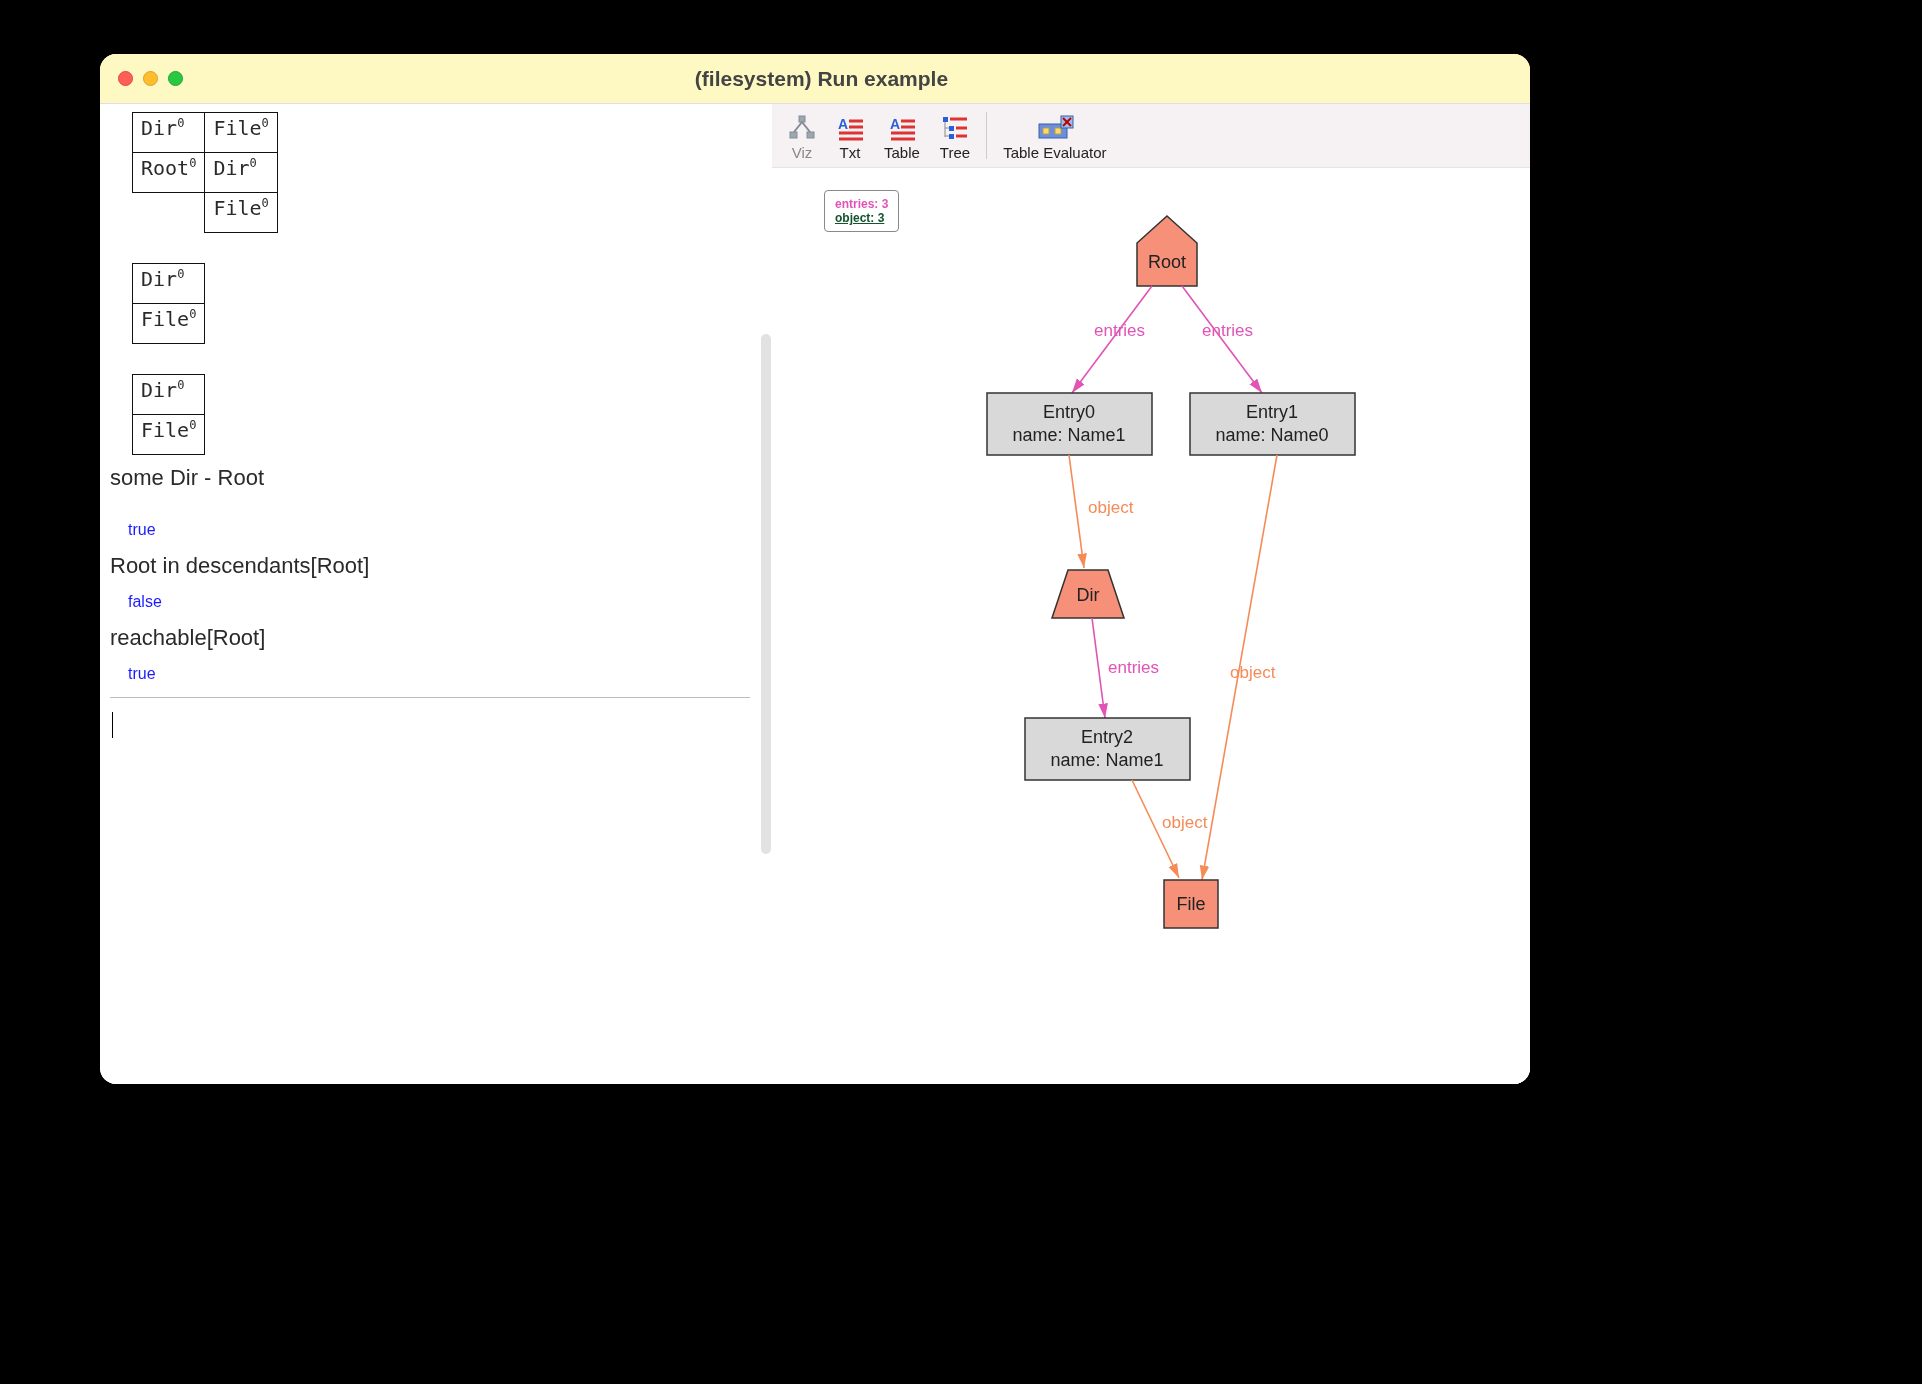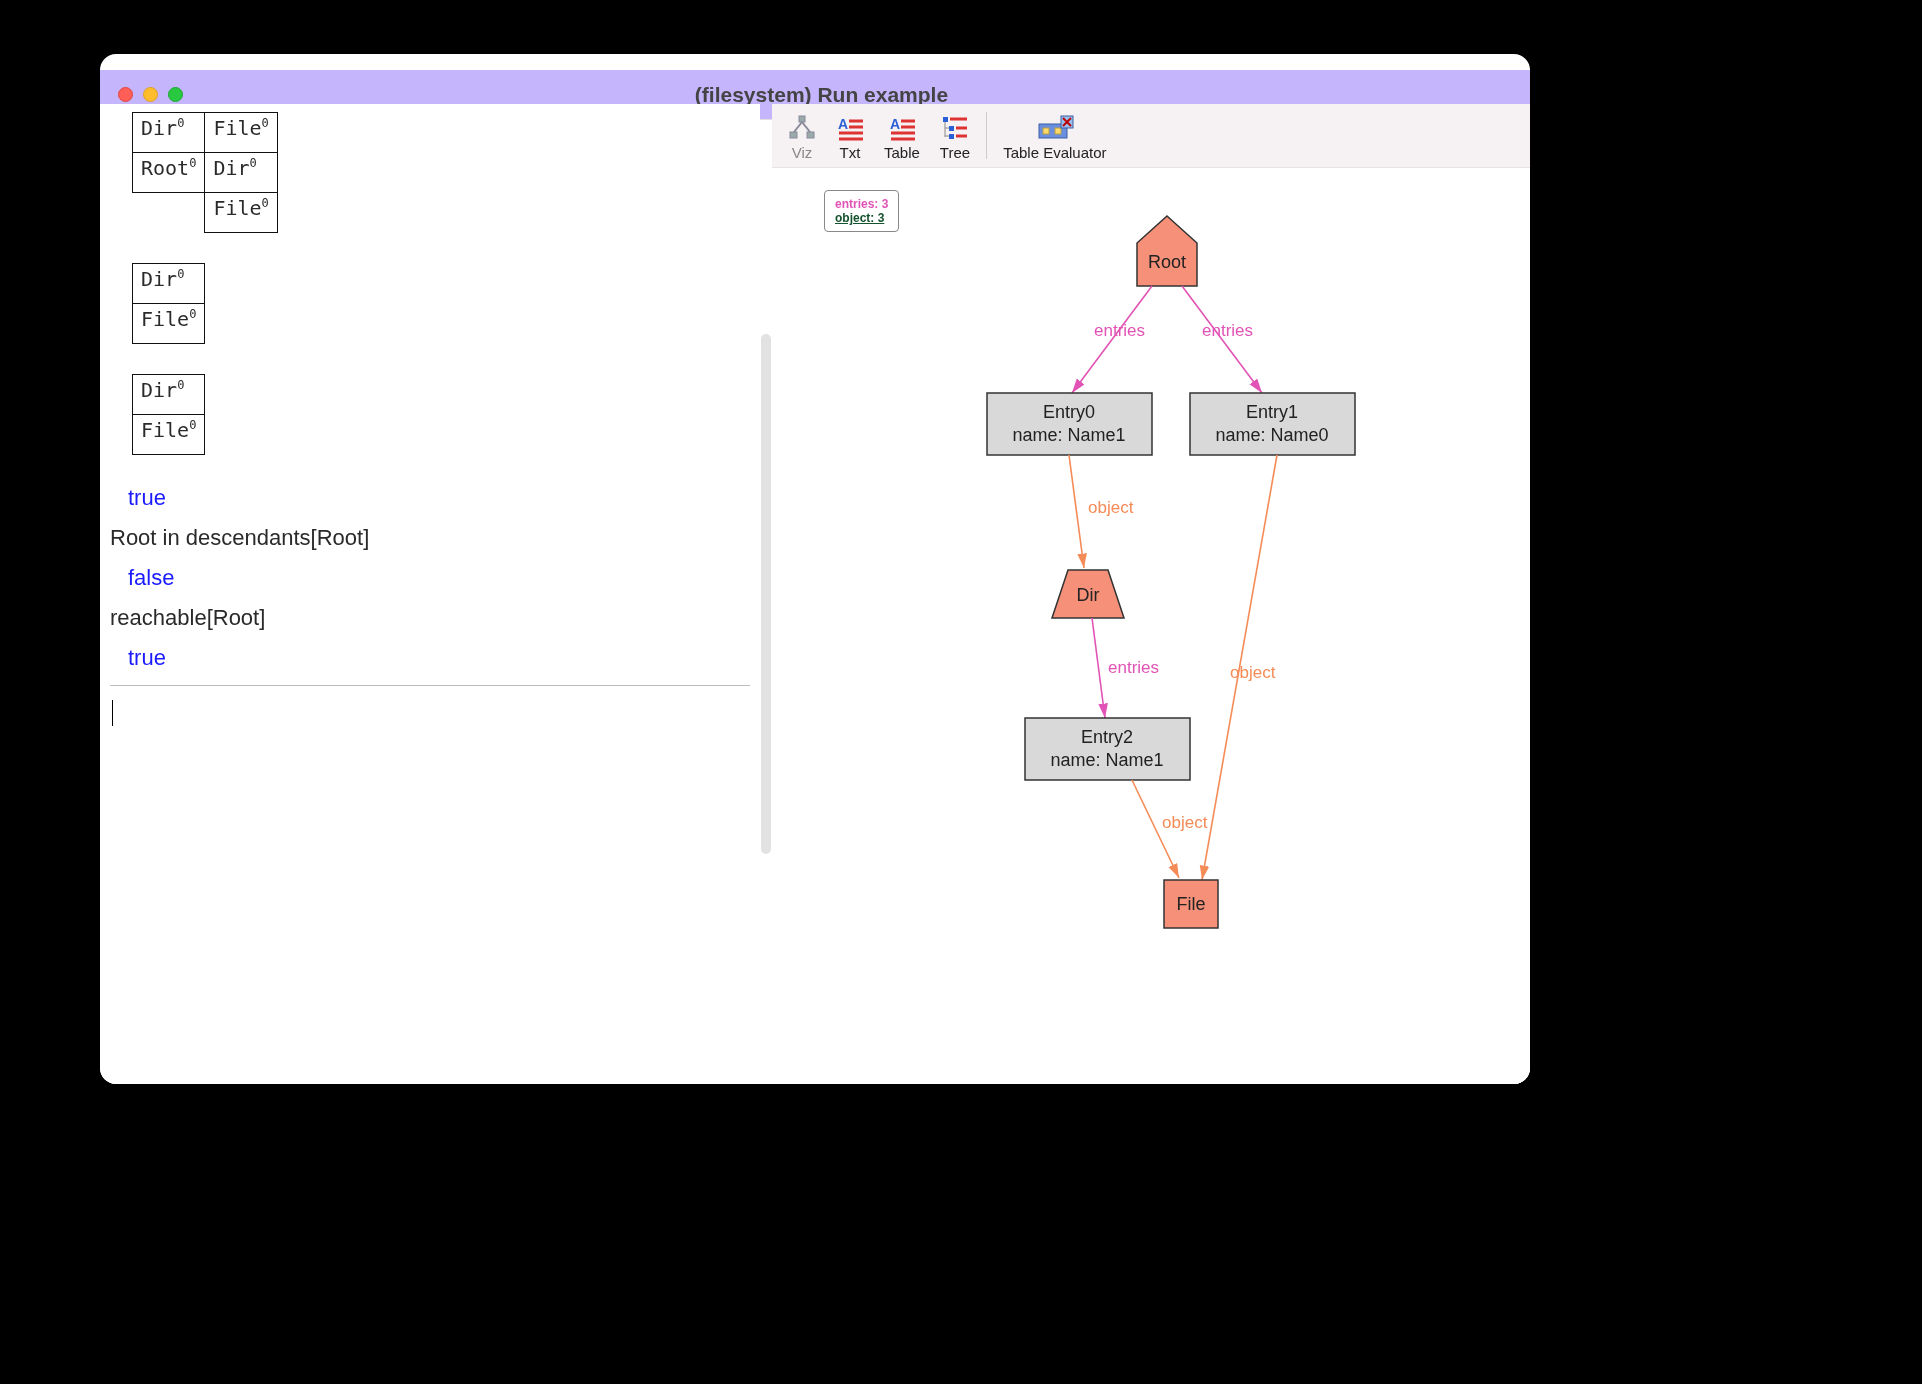--- a/index.html
+++ b/index.html
@@ -4,22 +4,22 @@
 <style>
   * { box-sizing: border-box; }
   html, body { margin:0; padding:0; width:1922px; height:1384px; background:#000; font-family:-apple-system, Helvetica, Arial, sans-serif; }
   .stage { position:absolute; left:0; top:0; width:1922px; height:1384px; }
   .window {
     position:absolute; left:100px; top:54px; width:1430px; height:1030px;
     background:#fff; border-radius:16px; box-shadow:0 25px 60px rgba(0,0,0,0.6);
     overflow:hidden;
   }
   .titlebar {
-    height:50px; background:#c4b5fd; border-bottom:1px solid #e2dee0;
-    display:flex; align-items:center;margin-top:16px;
+    height:50px; background:#fef9c3; border-bottom:1px solid #e2dee0;
+    display:flex; align-items:center;
   }
   .traffic { display:flex; gap:10px; margin-left:18px; }
   .dot { width:15px; height:15px; border-radius:50%; }
   .dot.red { background:#ff5f57; border:1px solid #e24640; }
   .dot.yellow { background:#ffbd2e; border:1px solid #dea123; }
   .dot.green { background:#28c940; border:1px solid #1fa633; }
   .title { flex:1; text-align:center; font-weight:600; color:#444; font-size:21px; margin-left:-70px; }
   .content { position:absolute; top:50px; bottom:0; left:0; right:0; display:flex; }
   .left-pane { width:660px; background:#fff; overflow:auto; padding:8px 10px 10px 10px; font-size:22px; color:#2a2a2a; }
   .splitter { width:12px; background:transparent; position:relative; display:flex; align-items:center; justify-content:center; }
@@ -38,21 +38,21 @@
   .legend-entries { color:#e153b5; }
   .legend-object { color:#14532d;text-decoration:underline; }
 
   
   .res-block { margin:0 0 30px 0; }
   .tbl { border-collapse:collapse; margin:0 0 2px 22px; }
   .tbl td { border:1px solid #111; padding:3px 8px 12px 8px; font-family:Menlo, Consolas, monospace; font-size:20px; white-space:nowrap; }
   .tbl td.noborder { border:none; }
   sup { font-size:0.6em; }
   .expr { font-family:-apple-system, sans-serif; font-size:22px; margin:10px 0 0 0; }
-  .bool { color:#1b1bff; font-family:-apple-system, sans-serif; font-size:22px; margin:14px 0 14px 18px; }
+  .bool { color:#1b1bff; font-family:-apple-system, sans-serif; font-size:16px; margin:14px 0 14px 18px; }
   .inputline { border-top:1px solid #bbb; margin-top:6px; padding-top:14px; height:46px; }
   .cursor { border-left:1.5px solid #000; height:26px; display:inline-block; margin-left:2px; }
 
   
   .nodelabel { font-size:18px; fill:#222; text-anchor:middle; font-family:-apple-system, sans-serif; }
   .edgelabel { font-size:17px; font-family:-apple-system, sans-serif; }
   .edgelabel.entries { fill:#e153b5; }
   .edgelabel.object  { fill:#f58b57; }
 </style>
 </head>
@@ -109,20 +109,21 @@
           <table class="tbl">
             <tbody>
                 <tr>
                   <td><span>Dir</span><sup>0</sup></td>
                 </tr>
             <tr>
                   <td><span>File</span><sup>0</sup></td>
                 </tr>
           </tbody>
             </table>
+          <div class="expr">some Dir - Root</div>
         </div>
 
         <div class="bool">true</div>
         <div class="expr">Root in descendants[Root]</div>
         <div class="bool">false</div>
         <div class="expr">reachable[Root]</div>
         <div class="bool">true</div>
 
         <div class="inputline">
           <span class="cursor"></span>

